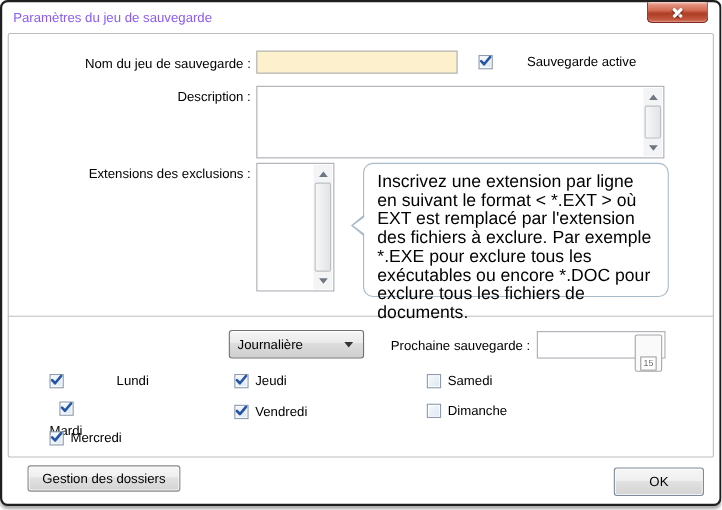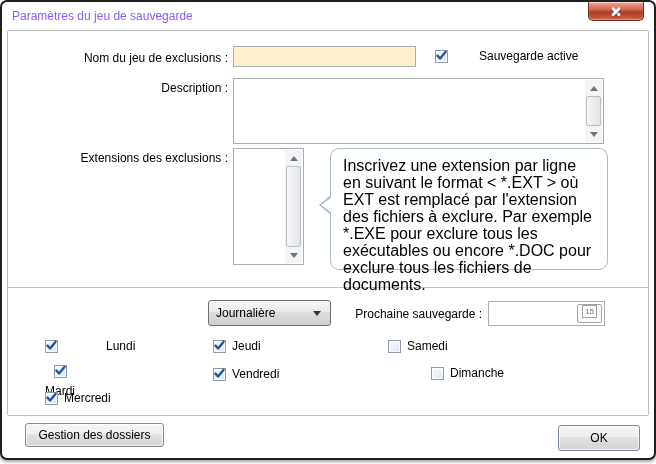--- a/index.html
+++ b/index.html
@@ -74,38 +74,38 @@
   .checkbox { position:absolute; display:flex; align-items:center; gap:6px; height:16px; cursor:default; }
   .cb-box { position:relative; width:13px; height:13px; flex:0 0 13px;
             border:1px solid #8e9aad; background:linear-gradient(135deg,#f7fafc 0%,#e7eef6 60%,#dbe6f1 100%);
             box-shadow:inset 0 0 0 1px rgba(255,255,255,.8); }
   .check-icon { position:absolute; left:-1px; top:-2px; width:13px; height:13px; display:none; }
   .checkbox.checked .check-icon { display:block; }
   .cb-label { white-space:nowrap; }
   .cb-active { left:433px; top:46px;gap:31px; }
   .d0 { left:43px;  top:336px;gap:48px; } .d1 { left:43px;  top:363px;flex-direction:column; } .d2 { left:43px; top:388px; }
   .d3 { left:211px; top:336px; } .d4 { left:211px; top:363px;align-items:flex-end; }
-  .d5 { left:386px; top:336px; } .d6 { left:386px; top:363px;margin-left:43px; }
+  .d5 { left:386px; top:336px; } .d6 { left:386px; top:363px; }
 
   
   .combo { position:absolute; left:206px; top:298px; width:123px; height:26px;
            border:1px solid #707070; border-radius:3px; cursor:pointer;
            background:linear-gradient(#f6f6f6,#eaeaea 45%,#dddddd 46%,#cfcfcf);
            box-shadow:inset 0 1px 0 rgba(255,255,255,.8); }
   .combo-value { position:absolute; left:7px; top:5px; }
   .combo-arrow { position:absolute; right:9px; top:10px; width:0; height:0;
                  border-left:4px solid transparent; border-right:4px solid transparent; border-top:5px solid #333; }
 
   
   .date-field { position:absolute; left:486px; top:299px; width:117px; height:25px;
                 border:1px solid #abadb3; background:#fff; }
   .date-value { position:absolute; left:5px; top:4px; }
-  .date-btn { position:absolute; right:2px; top:2px; width:25px; height:19px;
+  .date-btn { position:absolute; right:2px; top:2px; width:25px; height:34px;
               border:1px solid #a6a6a6; border-radius:2px; background:#fafafa;
-              display:flex; align-items:flex-start; justify-content:center; cursor:pointer; padding:0; }
+              display:flex; align-items:flex-end; justify-content:center; cursor:pointer; padding:0; }
   .cal-num { font-size:8px; line-height:9px; color:#6f6f6f; border:1px solid #9f9f9f; padding:1px 2px; background:#fff; }
 
   
   .btn { position:absolute; border:1px solid #8a8a8a; border-radius:3px; cursor:pointer;
          background:linear-gradient(#f6f6f6,#efefef 45%,#e2e2e2 46%,#d3d3d3);
          box-shadow:inset 0 0 0 1px rgba(255,255,255,.7);
          font-family:inherit; font-size:12px; color:#000;
          display:flex; align-items:center; justify-content:center; }
   .btn-folders { left:23px; top:421px; width:139px; height:24px; }
   .btn-ok { left:556px; top:423px; width:82px; height:26px; border-color:#7c8a99; }
@@ -122,21 +122,21 @@
         <span class="close-x">
             <i class="a"></i>
             <i class="b"></i>
           </span>
       </div>
     </div>
 
     <div class="groupbox"></div>
     <div class="hsep"></div>
 
-    <div class="lbl lbl-name">Nom du jeu de exclusions :</div>
+    <div class="lbl lbl-name">Nom du jeu de sauvegarde :</div>
     <div class="textbox name-input" style="background-color: rgb(252, 240, 205);">
       <span></span>
     </div>
     <div class="checkbox cb-active checked">
       <span class="cb-box">
         <svg class="check-icon" viewBox="0 0 13 13" style="color: rgb(36, 86, 165);">
           <path d="M2.4 6.6 L5.1 9.4 L10.6 2.8" fill="none" stroke="currentColor" stroke-width="2.4" stroke-linecap="round" stroke-linejoin="round"></path>
         </svg>
       </span>
       <span class="cb-label">Sauvegarde active</span>

